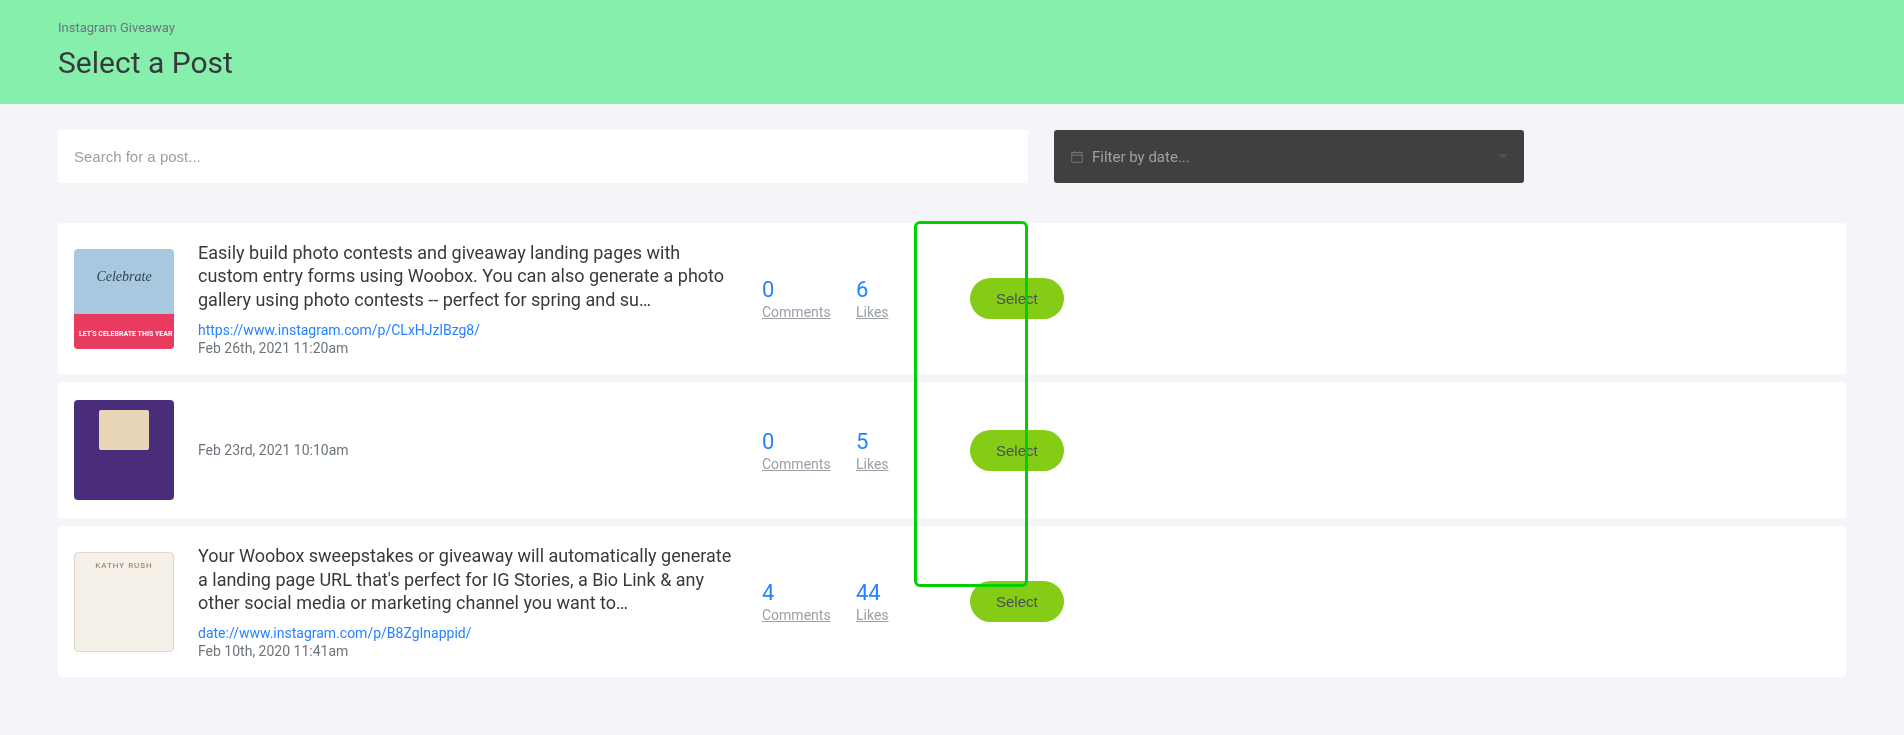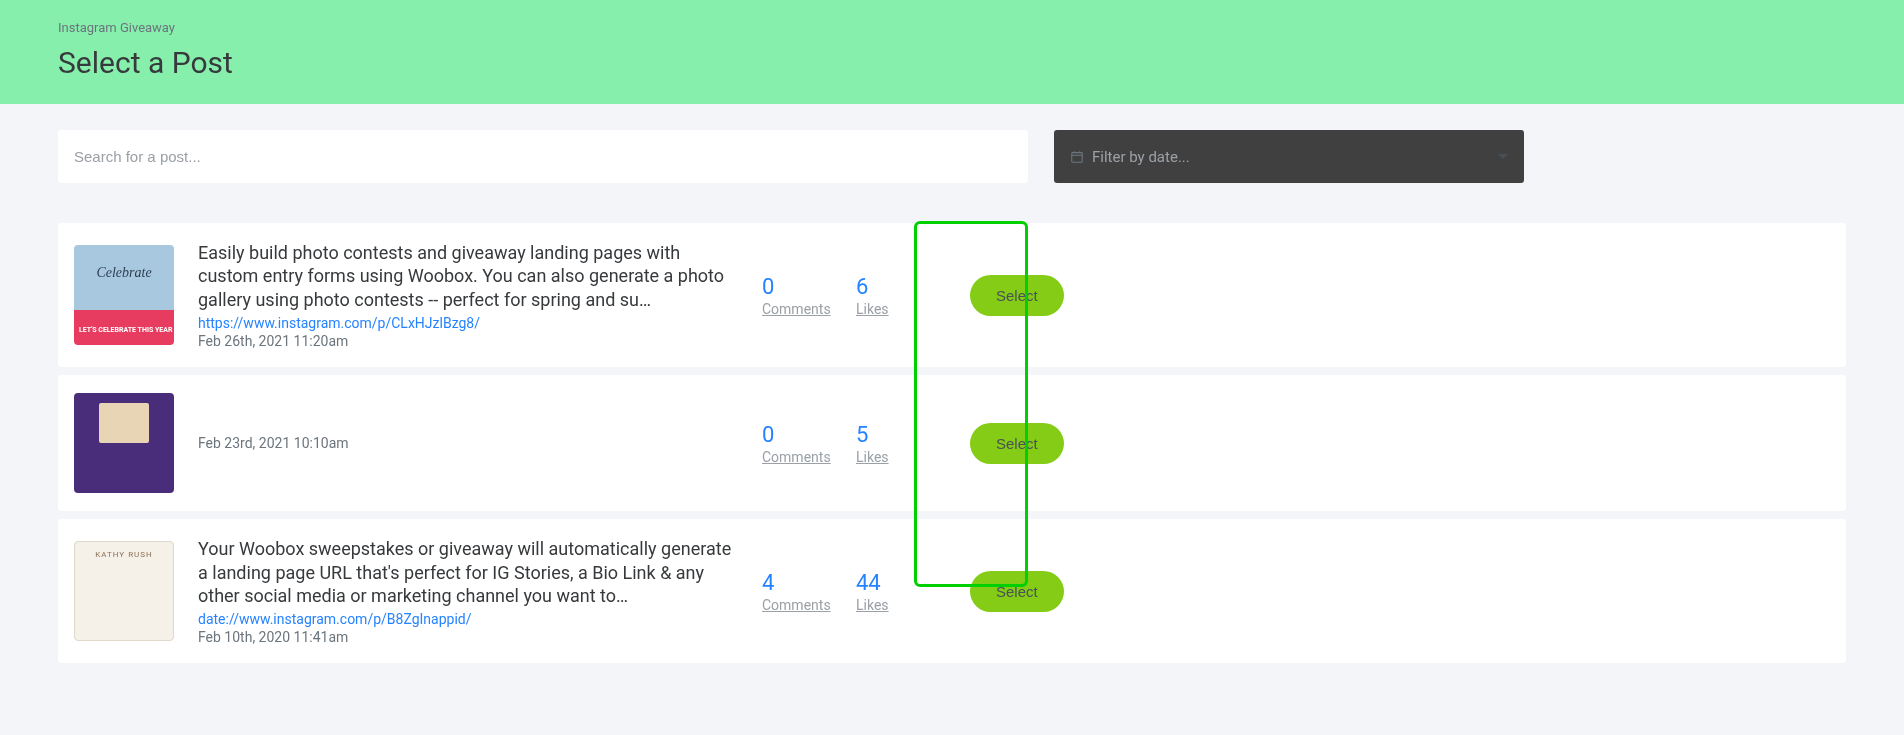--- a/index.html
+++ b/index.html
@@ -175,20 +175,21 @@
       overflow: hidden;
       margin-bottom: 4px;
     }
     .post-url {
       font-size: 14px;
       color: #2683ff;
       margin-bottom: 2px;
       white-space: nowrap;
       overflow: hidden;
       text-overflow: ellipsis;
+      margin-top: 11px;
     }
     .post-date {
       font-size: 14px;
       color: #6c757d;
     }
     .stat-col {
       text-align: left;
       min-width: 70px;
     }
     .stat-num {

